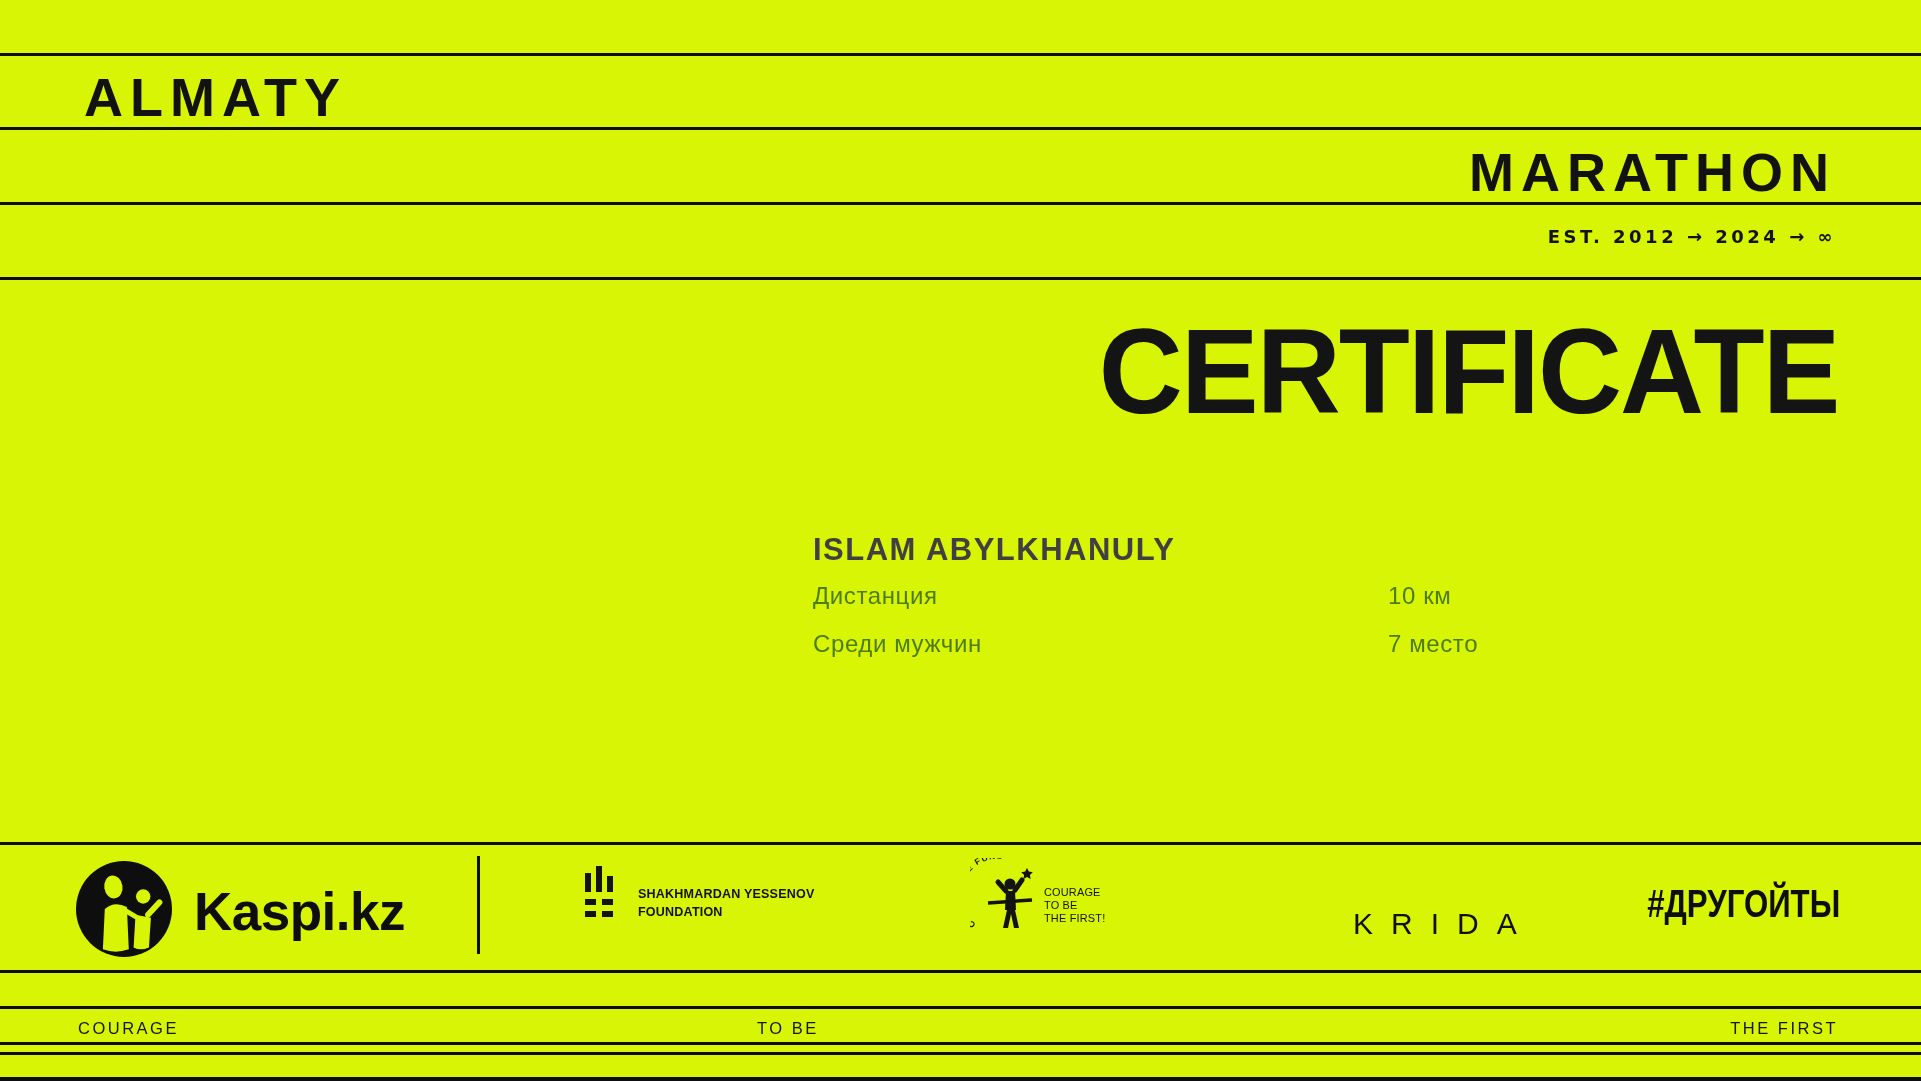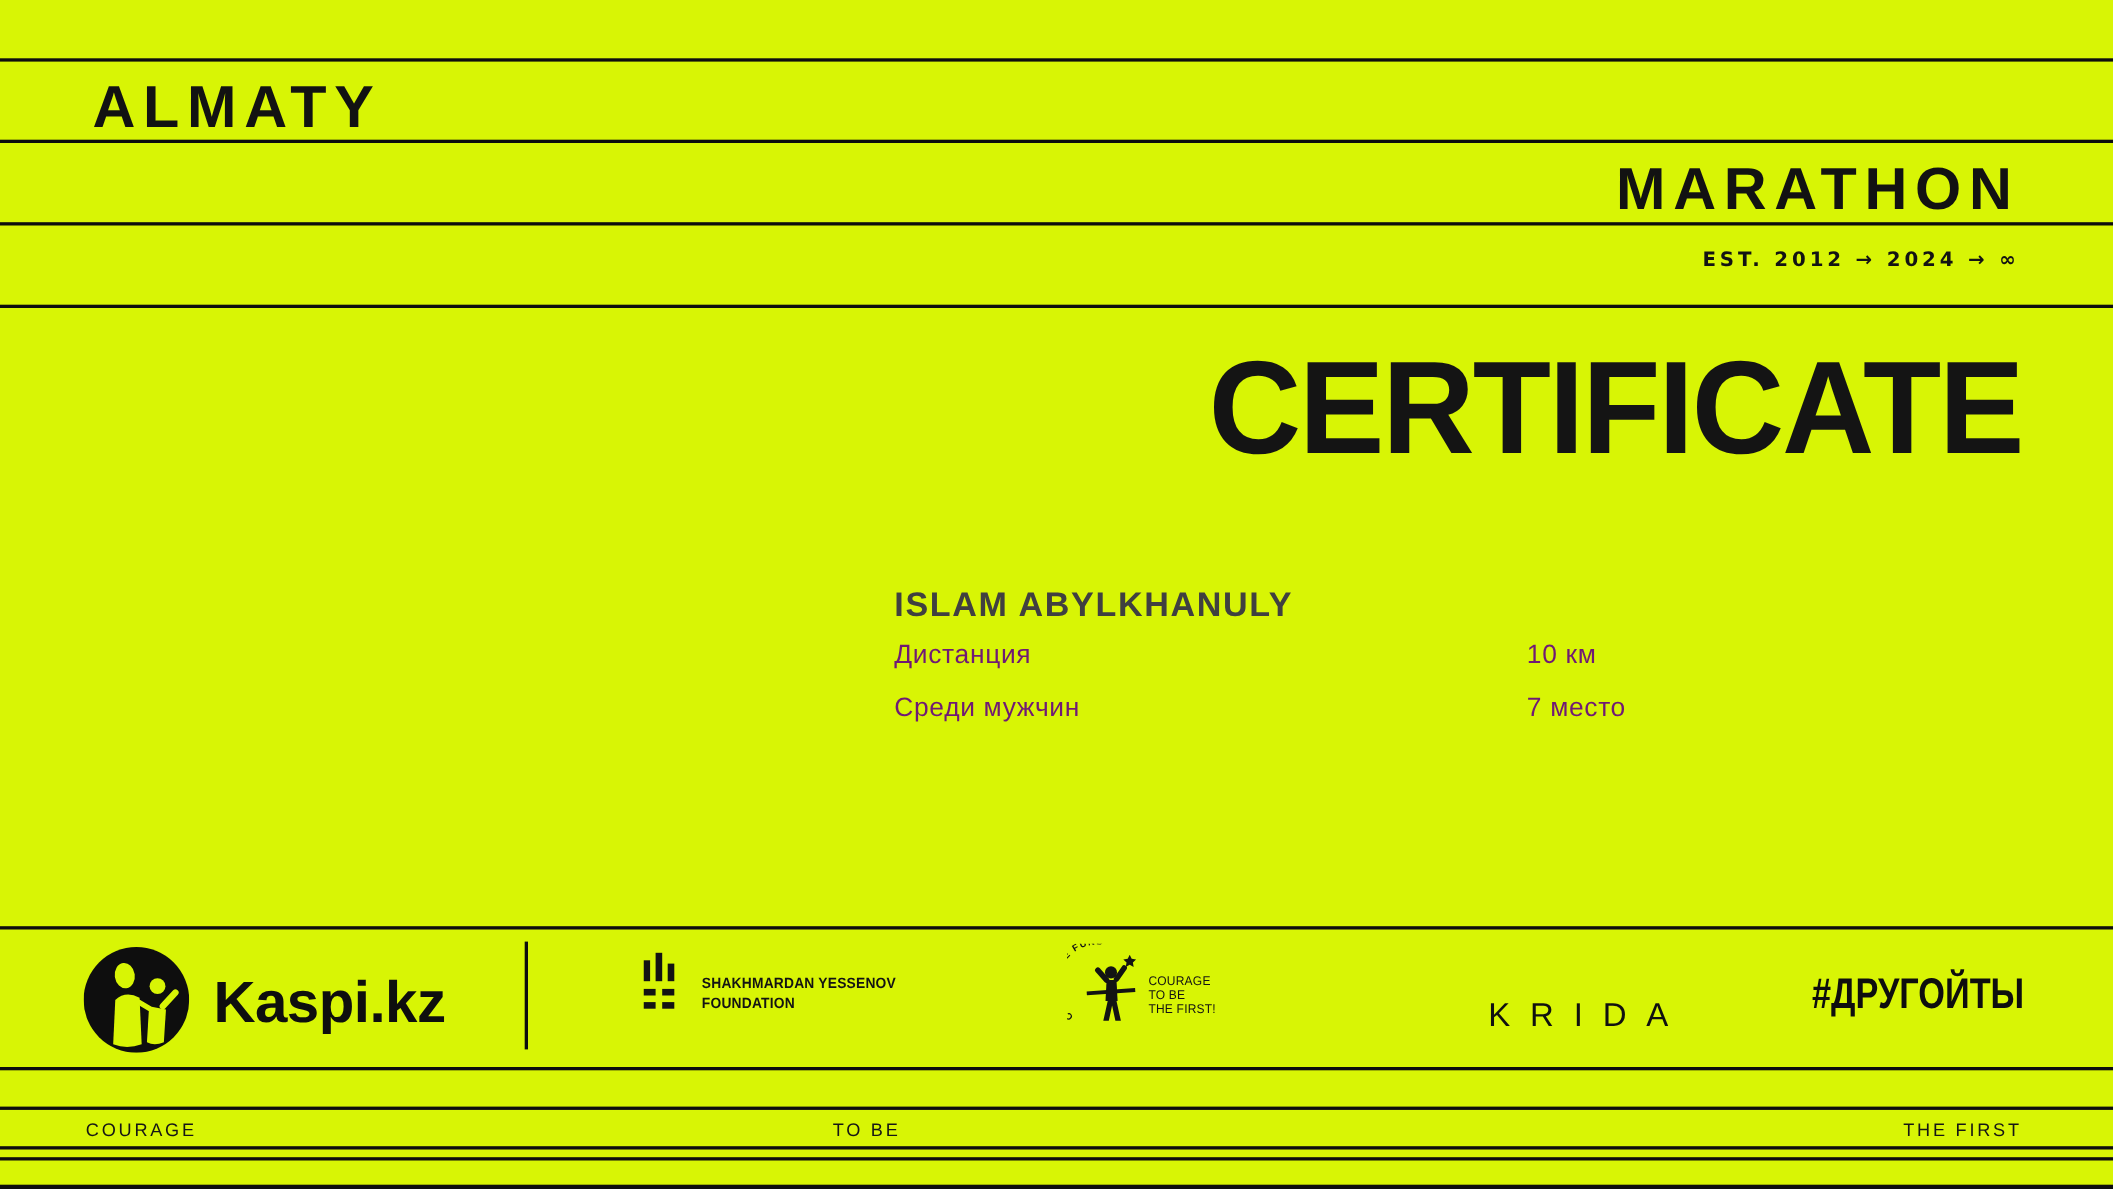--- a/index.html
+++ b/index.html
@@ -39,21 +39,21 @@
   .recipient{
     position:absolute;
     left:813px;top:484px;
     font-size:31px;font-weight:700;letter-spacing:1.5px;
     color:#404040;white-space:nowrap;margin-top:48px;
   }
   .results{position:absolute;left:813px;top:572px;width:700px;}
   .result-row{position:relative;height:48px;}
   .result-label,.result-value{
     font-size:24px;font-weight:400;letter-spacing:0.6px;
-    color:#701a75;line-height:48px;white-space:nowrap;
+    color:#4d7c0f;line-height:48px;white-space:nowrap;
   }
   .result-value{position:absolute;left:575px;top:0;}
 
   
   .kaspi-badge{position:absolute;left:76px;top:861px;width:96px;height:96px;}
   .kaspi-name{
     position:absolute;left:194px;top:882px;
     font-size:53px;font-weight:700;letter-spacing:-0.5px;
     color:#0e0e0e;line-height:60px;white-space:nowrap;
   }

